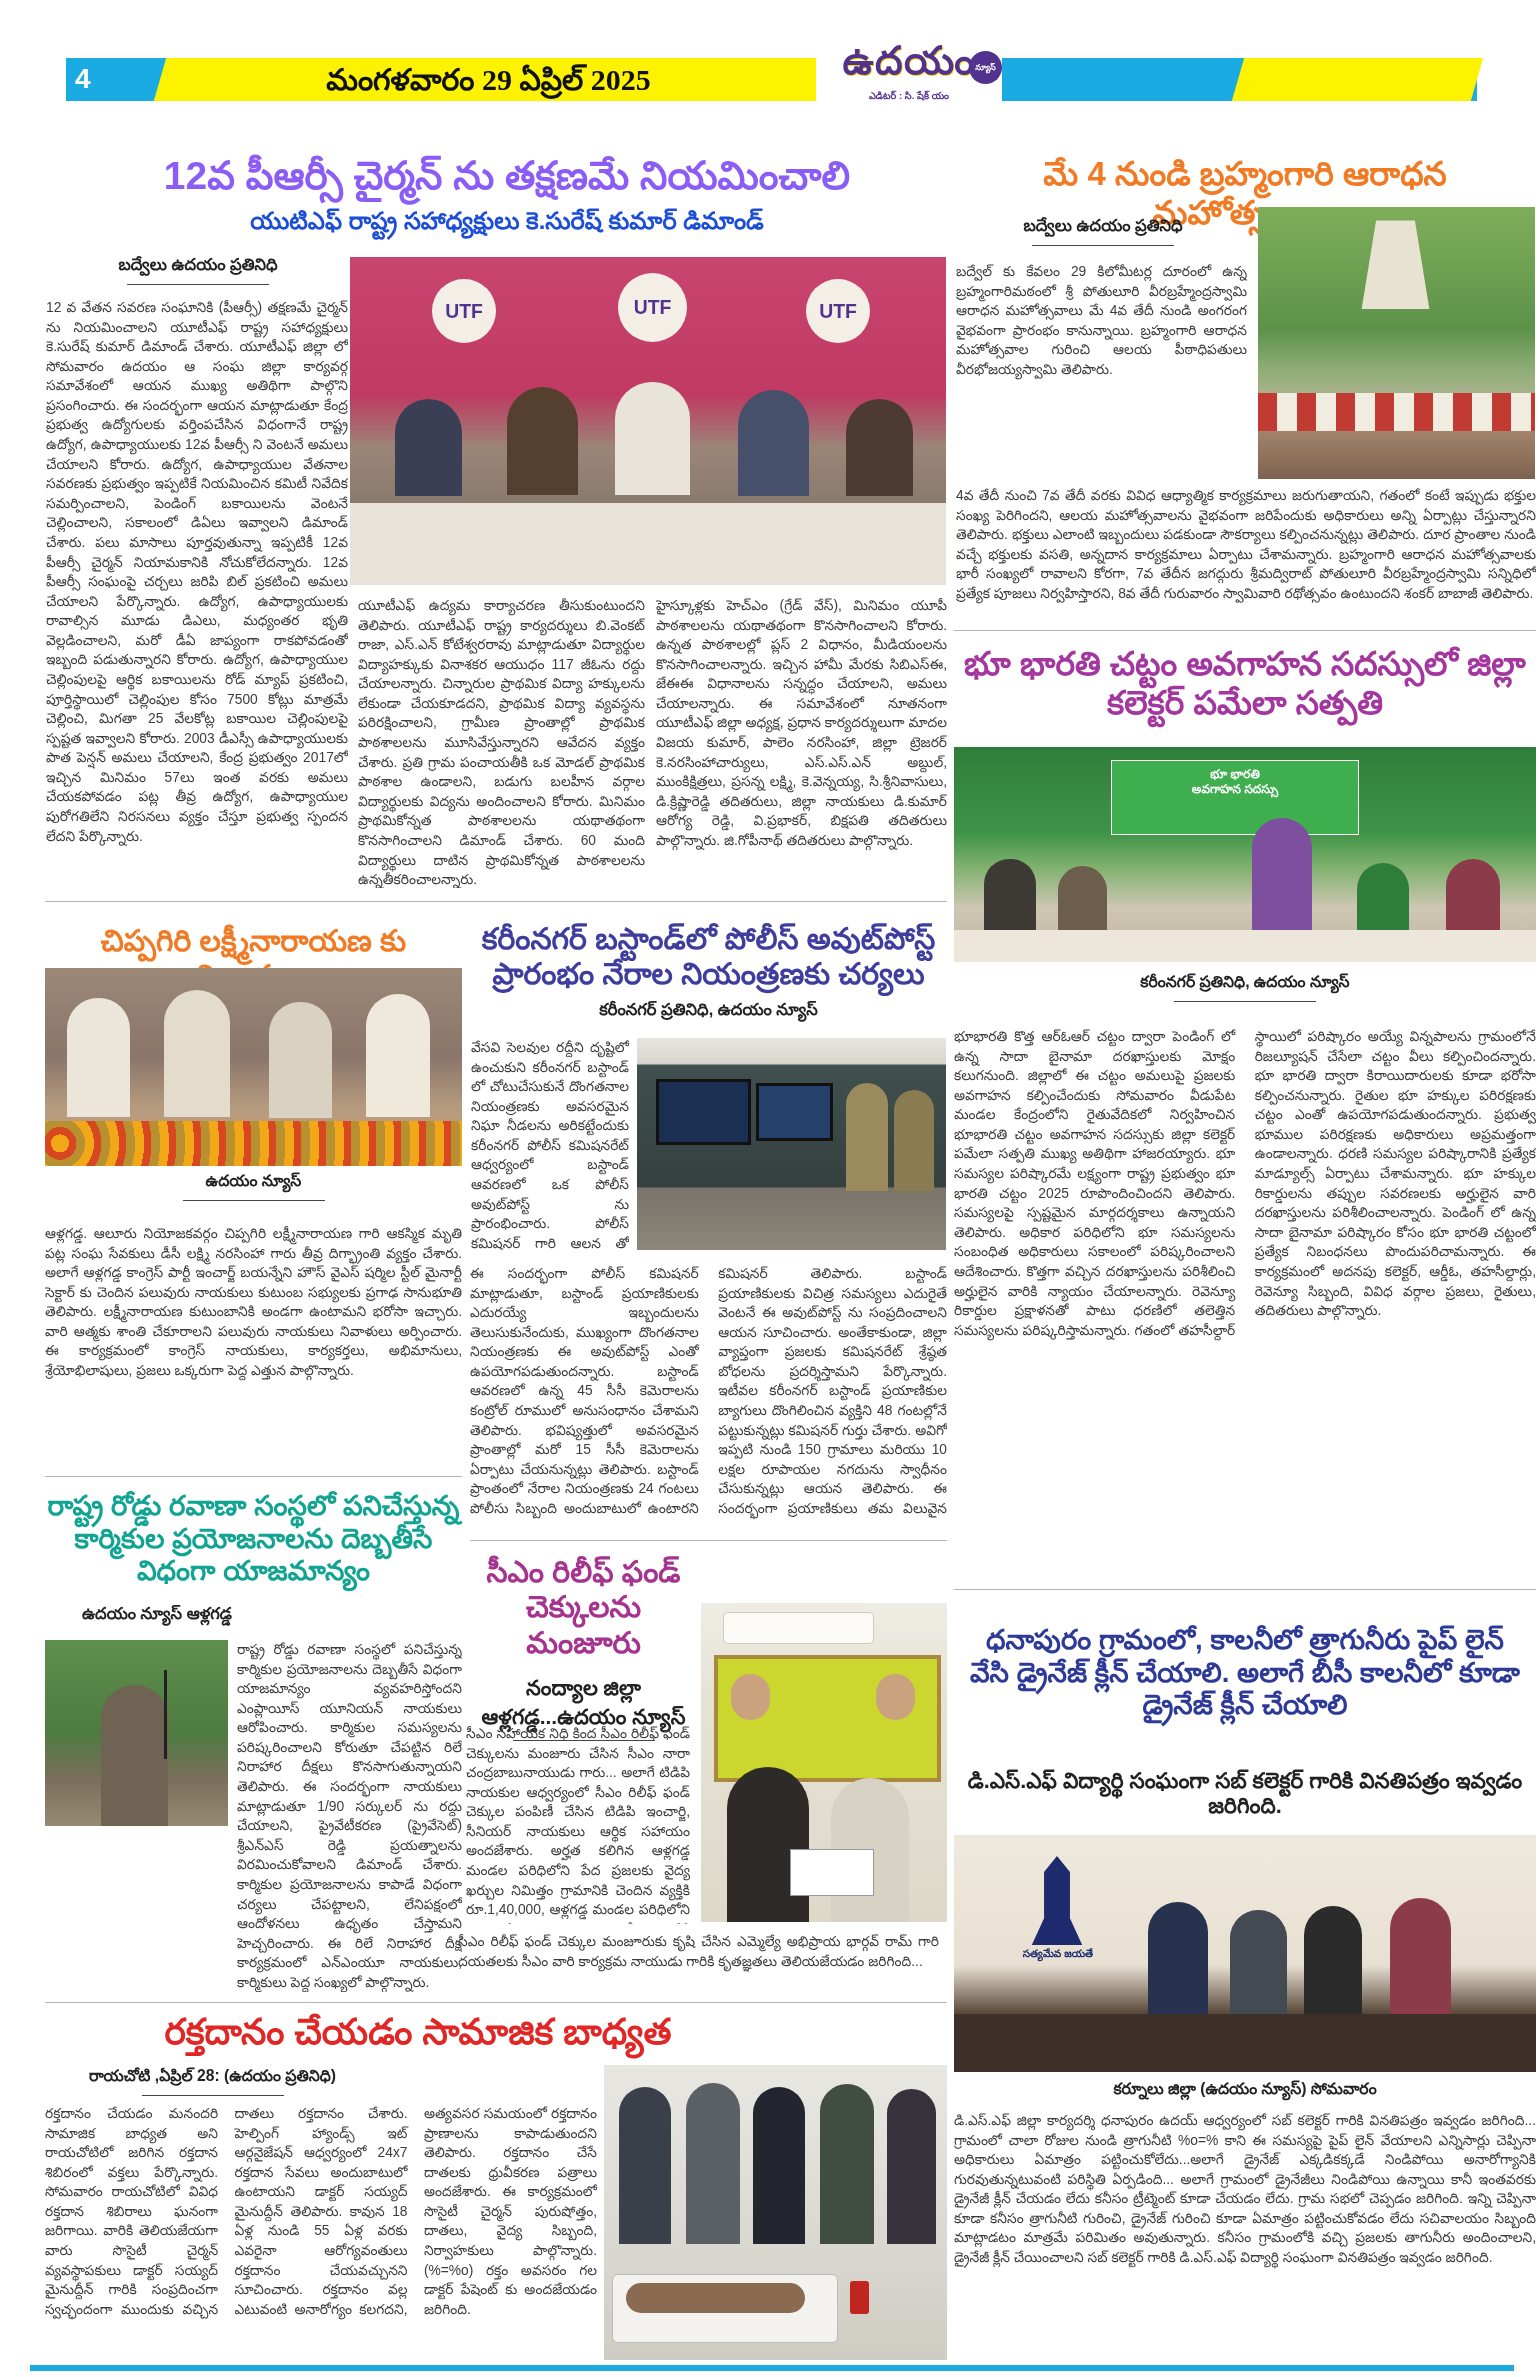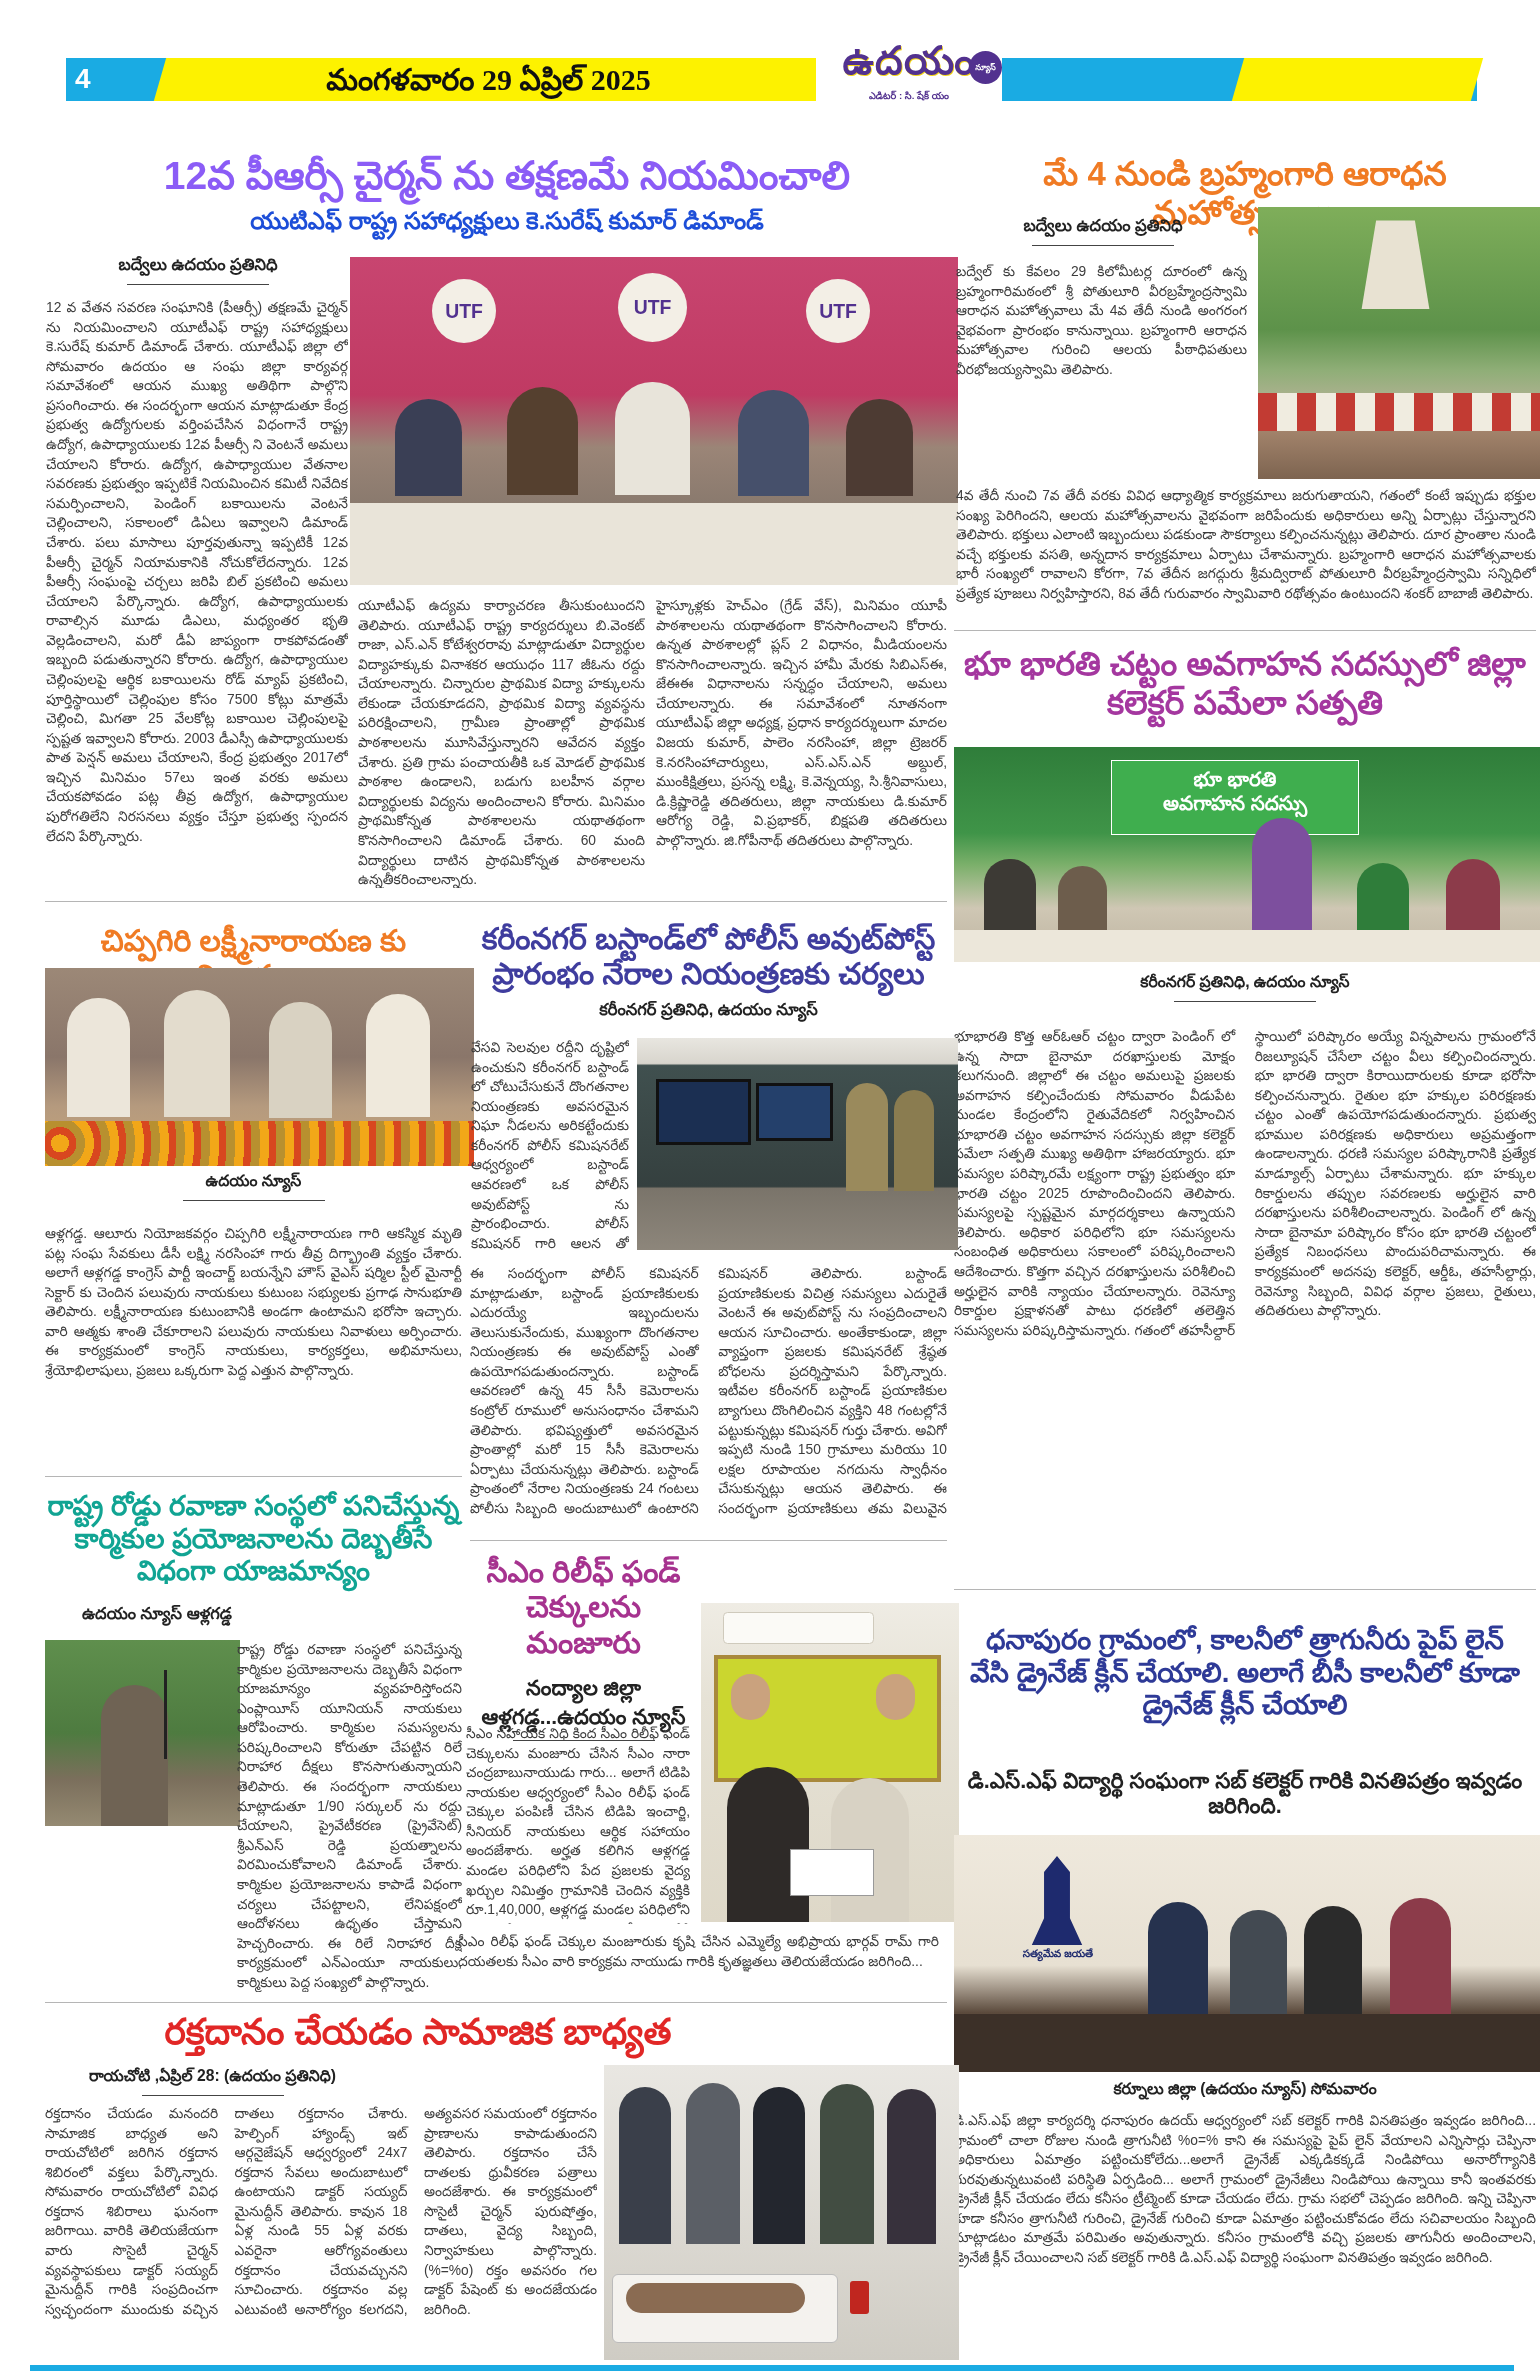--- a/index.html
+++ b/index.html
@@ -8,21 +8,21 @@
     font-family:"Liberation Sans", sans-serif;color:#3b3b3b;overflow:hidden;
   }
   .abs{position:absolute;}
   .hl{font-weight:bold;text-align:center;line-height:1.18;}
   .byline{font-weight:bold;text-align:center;font-size:16.4px;color:#222;}
   .rule{height:0;border-bottom:1.5px solid #444;margin:6px auto 0 auto;width:142px;}
   .bodytxt{font-size:13.8px;line-height:1.42;text-align:justify;color:#3c3c3c;overflow:hidden;}
   .cols2{column-count:2;column-gap:19.4px;}
   .cols3{column-count:3;column-gap:16.4px;}
   .sep{background:#b5b5b5;}
-  .photo{overflow:hidden;position:absolute;padding-left:12px;}
+  .photo{overflow:hidden;position:absolute;}
   .photo div{position:absolute;}
   .cap{font-weight:bold;text-align:center;font-size:15.7px;color:#222;}
 </style>
 </head>
 <body>
 
 <div class="abs" style="left:66px;top:58px;width:1411px;height:43px;background:#1aabe3;"></div>
 <div class="abs" style="left:160px;top:58px;width:664px;height:43px;background:#fdf200;transform:skewX(-16deg);"></div>
 <div class="abs" style="left:1238px;top:58px;width:239px;height:43px;background:#fdf200;transform:skewX(-16deg);"></div>
 <div class="abs" style="left:75px;top:63px;width:60px;color:#fff;font-size:28px;font-weight:bold;">4</div>
@@ -66,21 +66,21 @@
   <div style="left:0;top:186px;width:100%;height:41px;background:repeating-linear-gradient(90deg,#c23b33 0 19.4px,#f0ece0 19.4px 39px);"></div>
   <div style="left:0;top:224px;width:100%;height:48px;background:linear-gradient(180deg,#a2836b,#7d6450);"></div>
 </div>
 <div class="abs bodytxt" style="left:956px;top:262px;width:291px;height:215px;">బద్వేల్ కు కేవలం 29 కిలోమీటర్ల దూరంలో ఉన్న బ్రహ్మంగారిమఠంలో శ్రీ పోతులూరి వీరబ్రహ్మేంద్రస్వామి ఆరాధన మహోత్సవాలు మే 4వ తేదీ నుండి అంగరంగ వైభవంగా ప్రారంభం కానున్నాయి. బ్రహ్మంగారి ఆరాధన మహోత్సవాల గురించి ఆలయ పీఠాధిపతులు వీరభోజయ్యస్వామి తెలిపారు.</div>
 <div class="abs bodytxt" style="left:956px;top:486px;width:580px;height:136px;">4వ తేదీ నుంచి 7వ తేదీ వరకు వివిధ ఆధ్యాత్మిక కార్యక్రమాలు జరుగుతాయని, గతంలో కంటే ఇప్పుడు భక్తుల సంఖ్య పెరిగిందని, ఆలయ మహోత్సవాలను వైభవంగా జరిపేందుకు అధికారులు అన్ని ఏర్పాట్లు చేస్తున్నారని తెలిపారు. భక్తులు ఎలాంటి ఇబ్బందులు పడకుండా సౌకర్యాలు కల్పించనున్నట్లు తెలిపారు. దూర ప్రాంతాల నుండి వచ్చే భక్తులకు వసతి, అన్నదాన కార్యక్రమాలు ఏర్పాటు చేశామన్నారు. బ్రహ్మంగారి ఆరాధన మహోత్సవాలకు భారీ సంఖ్యలో రావాలని కోరగా, 7వ తేదీన జగద్గురు శ్రీమద్విరాట్ పోతులూరి వీరబ్రహ్మేంద్రస్వామి సన్నిధిలో ప్రత్యేక పూజలు నిర్వహిస్తారని, 8వ తేదీ గురువారం స్వామివారి రథోత్సవం ఉంటుందని శంకర్ బాబాజీ తెలిపారు.</div>
 
 <div class="abs sep" style="left:954px;top:630px;width:582px;height:0.7px;"></div>
 
 <div class="abs hl" style="left:954px;top:645px;width:582px;font-size:33px;color:#a4379f;">భూ భారతి చట్టం అవగాహన సదస్సులో జిల్లా కలెక్టర్ పమేలా సత్పతి</div>
 <div class="photo" style="left:954px;top:747px;width:582px;height:215px;background:linear-gradient(180deg,#2f7d3a 0%,#3f9448 40%,#7cb06b 55%,#cfc7b4 75%,#bdb3a0 100%);">
-  <div style="left:157px;top:13.4px;width:246px;height:67px;background:#3fae4e;border:1.5px solid #fff;color:#fff;font-weight:bold;font-size:20px;text-align:center;line-height:1.2;padding-top:6px;">భూ భారతి<br>అవగాహన సదస్సు</div>
+  <div style="left:157px;top:13.4px;width:246px;height:67px;background:#3fae4e;border:1.5px solid #fff;color:#fff;font-weight:bold;font-size:12px;text-align:center;line-height:1.2;padding-top:6px;">భూ భారతి<br>అవగాహన సదస్సు</div>
   <div style="left:30px;top:112px;width:52px;height:103px;border-radius:25px 25px 0 0;background:#3d3a35;"></div>
   <div style="left:104px;top:119px;width:49px;height:95px;border-radius:24.6px 24.6px 0 0;background:#6d5d4c;"></div>
   <div style="left:298px;top:71px;width:60px;height:144px;border-radius:30px 30px 0 0;background:#7d4f9e;"></div>
   <div style="left:403px;top:116px;width:52px;height:99px;border-radius:26px 26px 0 0;background:#2f7d3a;"></div>
   <div style="left:492px;top:112px;width:54px;height:103px;border-radius:27px 27px 0 0;background:#8c3b4a;"></div>
   <div style="left:0;top:183px;width:100%;height:32px;background:#ece7da;"></div>
 </div>
 <div class="abs" style="left:954px;top:973px;width:582px;">
   <div class="cap">కరీంనగర్ ప్రతినిధి, ఉదయం న్యూస్</div>
   <div class="rule"></div>

